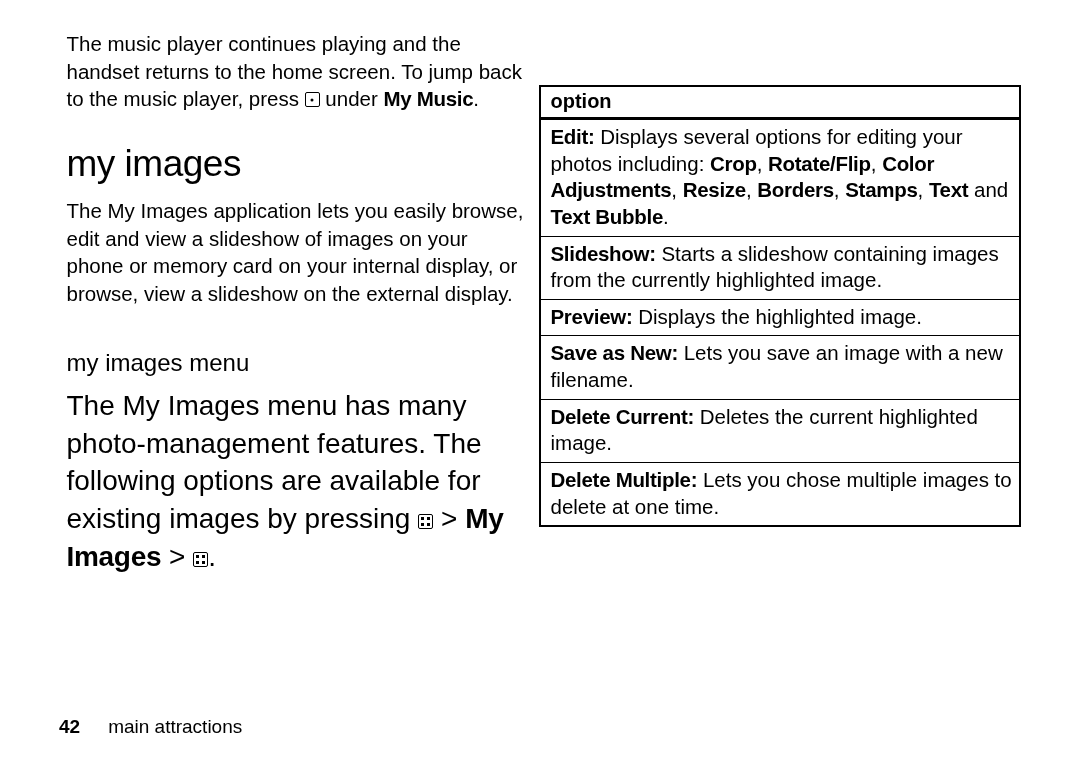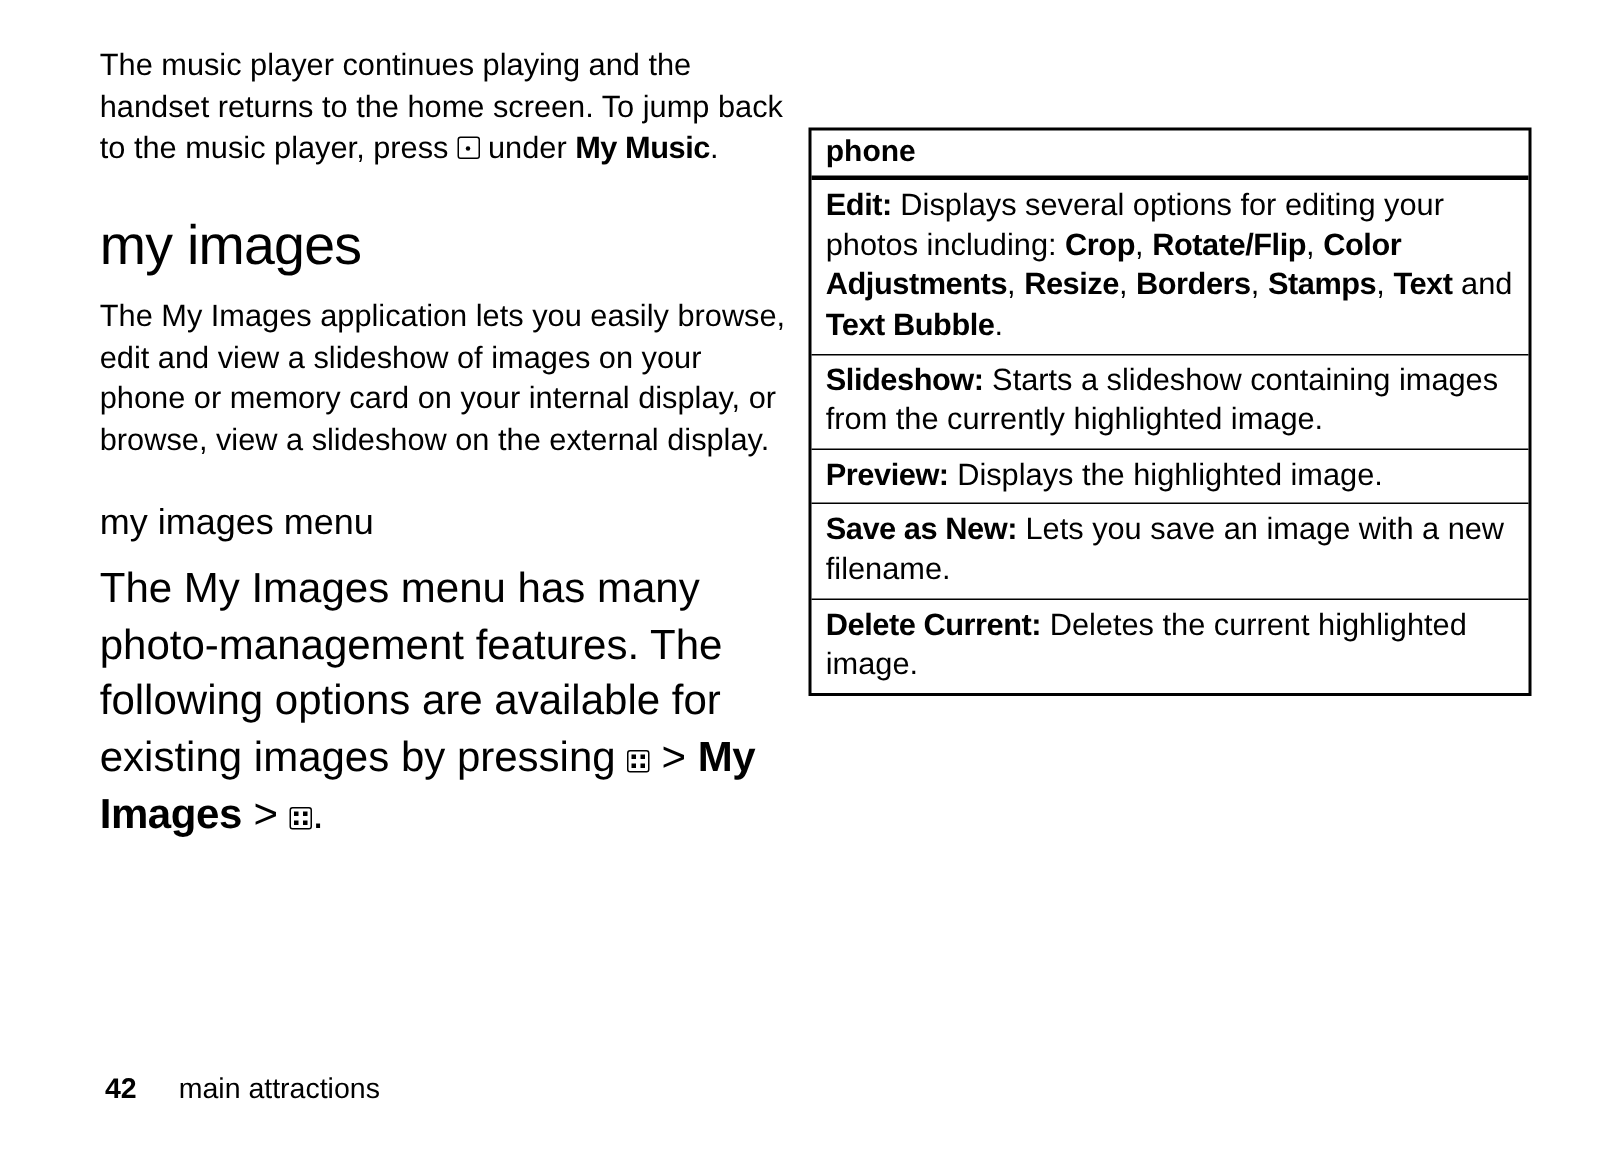--- a/index.html
+++ b/index.html
@@ -73,21 +73,21 @@
     }
     h1.section-title {
       font-size: 37px;
       font-weight: normal;
       letter-spacing: -0.5px;
       margin-bottom: 12px;
     }
     .desc-para {
       font-size: 20.5px;
       line-height: 1.35;
-      margin-bottom: 27px;
+      margin-bottom: 41px;
     }
     h2.sub-title {
       font-size: 24px;
       font-weight: normal;
       margin-bottom: 10px;
     }
     .menu-para {
       font-size: 28px;
       line-height: 1.35;
     }
@@ -117,21 +117,21 @@
       border-bottom: none;
     }
     .option-row .bold {
       font-weight: bold;
       font-stretch: condensed;
       letter-spacing: -0.3px;
     }
     .footer {
       position: absolute;
       bottom: 28px;
-      left: 70px;
+      left: 59px;
       font-size: 19px;
     }
     .footer .page-no {
       font-weight: bold;
       margin-right: 28px;
     }
   </style>
 </head>
 <body>
 
@@ -147,21 +147,21 @@
 
     <h2 class="sub-title">my images menu</h2>
 
     <p class="menu-para">
       <span>The My Images menu has many photo-management features. The following options are available for existing images by pressing </span><span class="key-icon key-icon-grid"></span><span> &gt; </span><span class="bold">My Images</span><span> &gt; </span><span class="key-icon key-icon-grid"></span><span>.</span>
     </p>
   </div>
 
   <div class="right-col">
     <div class="option-table">
-      <div class="option-header">phone</div>
+      <div class="option-header">option</div>
 
       <div class="option-row">
         <span class="bold">Edit:</span><span> Displays several options for editing your photos including: </span><span class="bold">Crop</span><span>, </span><span class="bold">Rotate/Flip</span><span>, </span><span class="bold">Color Adjustments</span><span>, </span><span class="bold">Resize</span><span>, </span><span class="bold">Borders</span><span>, </span><span class="bold">Stamps</span><span>, </span><span class="bold">Text</span><span> and </span><span class="bold">Text Bubble</span><span>.</span>
       </div>
 
       <div class="option-row">
         <span class="bold">Slideshow:</span><span> Starts a slideshow containing images from the currently highlighted image.</span>
       </div>
 
       <div class="option-row">
@@ -170,19 +170,22 @@
 
       <div class="option-row">
         <span class="bold">Save as New:</span><span> Lets you save an image with a new filename.</span>
       </div>
 
 
       <div class="option-row">
         <span class="bold">Delete Current:</span><span> Deletes the current highlighted image.</span>
       </div>
 
+      <div class="option-row">
+        <span class="bold">Delete Multiple:</span><span> Lets you chose multiple images to delete at one time.</span>
+      </div>
     </div>
   </div>
 </div>
 
 <div class="footer">
   <span class="page-no">42</span><span>main attractions</span>
 </div>
 
 </body></html>

